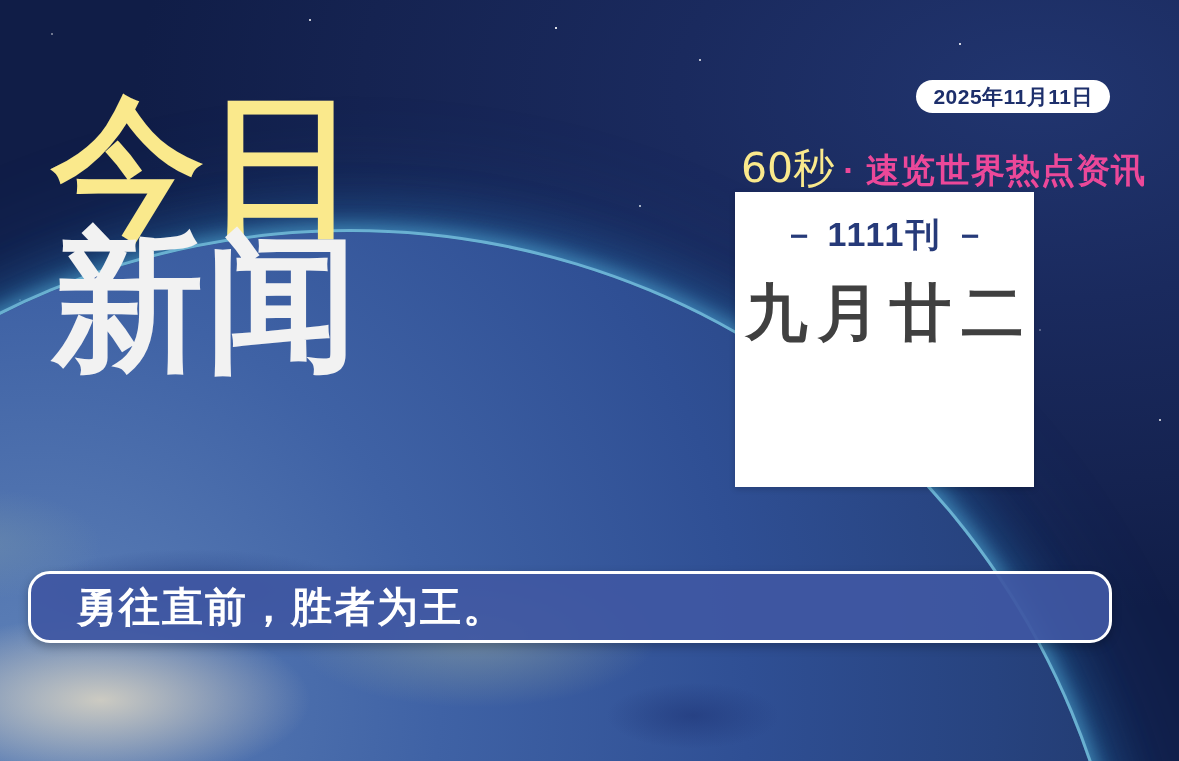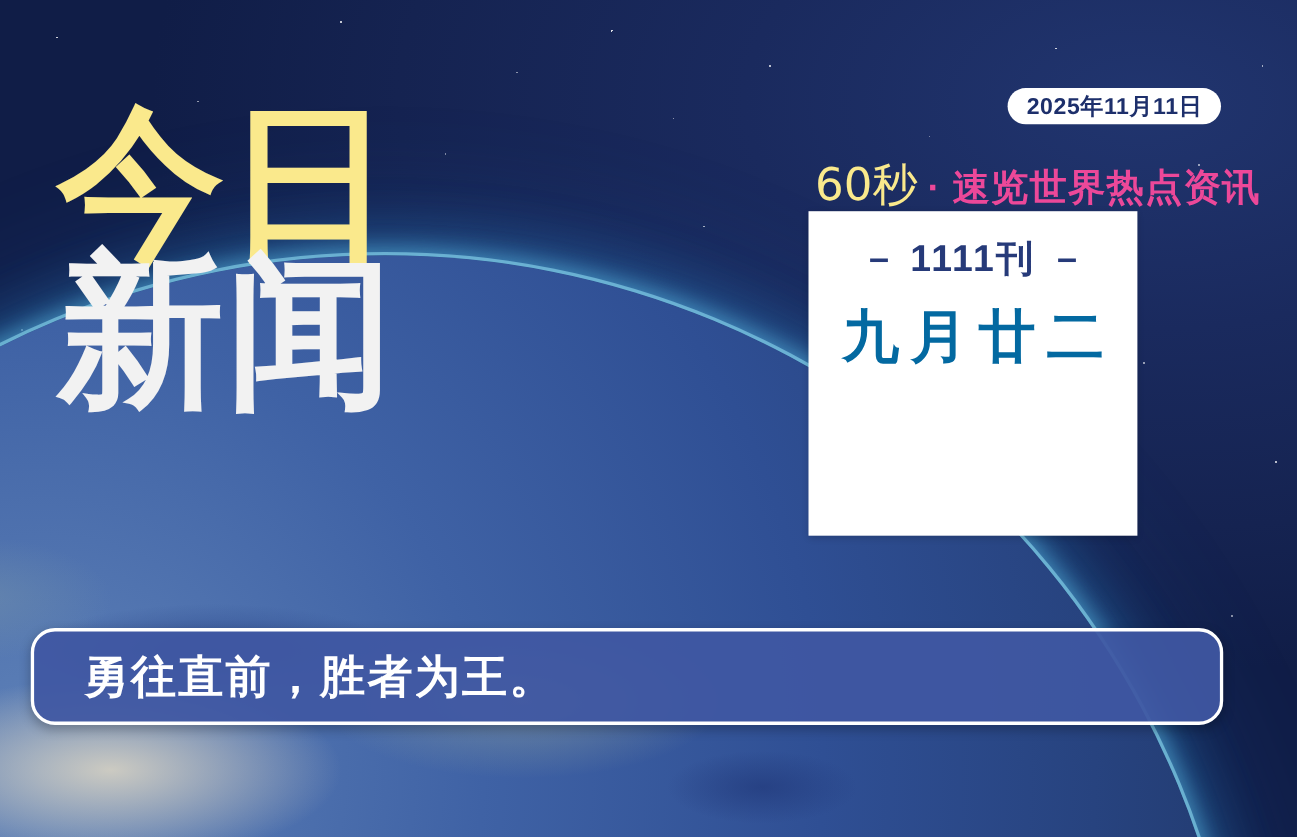--- a/index.html
+++ b/index.html
@@ -214,36 +214,36 @@
   .weekday {
     color: #263a79;
     font-size: 60px;
     font-weight: 700;
     letter-spacing: 6px;
     margin-top: 16px;
     line-height: 1.05;
     text-indent: 6px;
   }
   .lunar {
-    color: #0369a1;
-    font-size: 52px;
+    color: #404040;
+    font-size: 62px;
     font-weight: 700;
     letter-spacing: 10px;
     margin-top: 22px;
     line-height: 1.05;
     text-indent: 10px;
   }
 
   
   .quote-bar {
     position: absolute;
     left: 28px;
     top: 571px;
     width: 1084px;
-    height: 88px;
+    height: 72px;
     box-sizing: border-box;
     border: 3px solid #ffffff;
     border-radius: 22px;
     background: rgba(63,87,163,.93);
     display: flex;
     align-items: center;
     padding-left: 45px;
     box-shadow: 0 4px 10px rgba(0,0,0,.25);
   }
   .quote-text {

